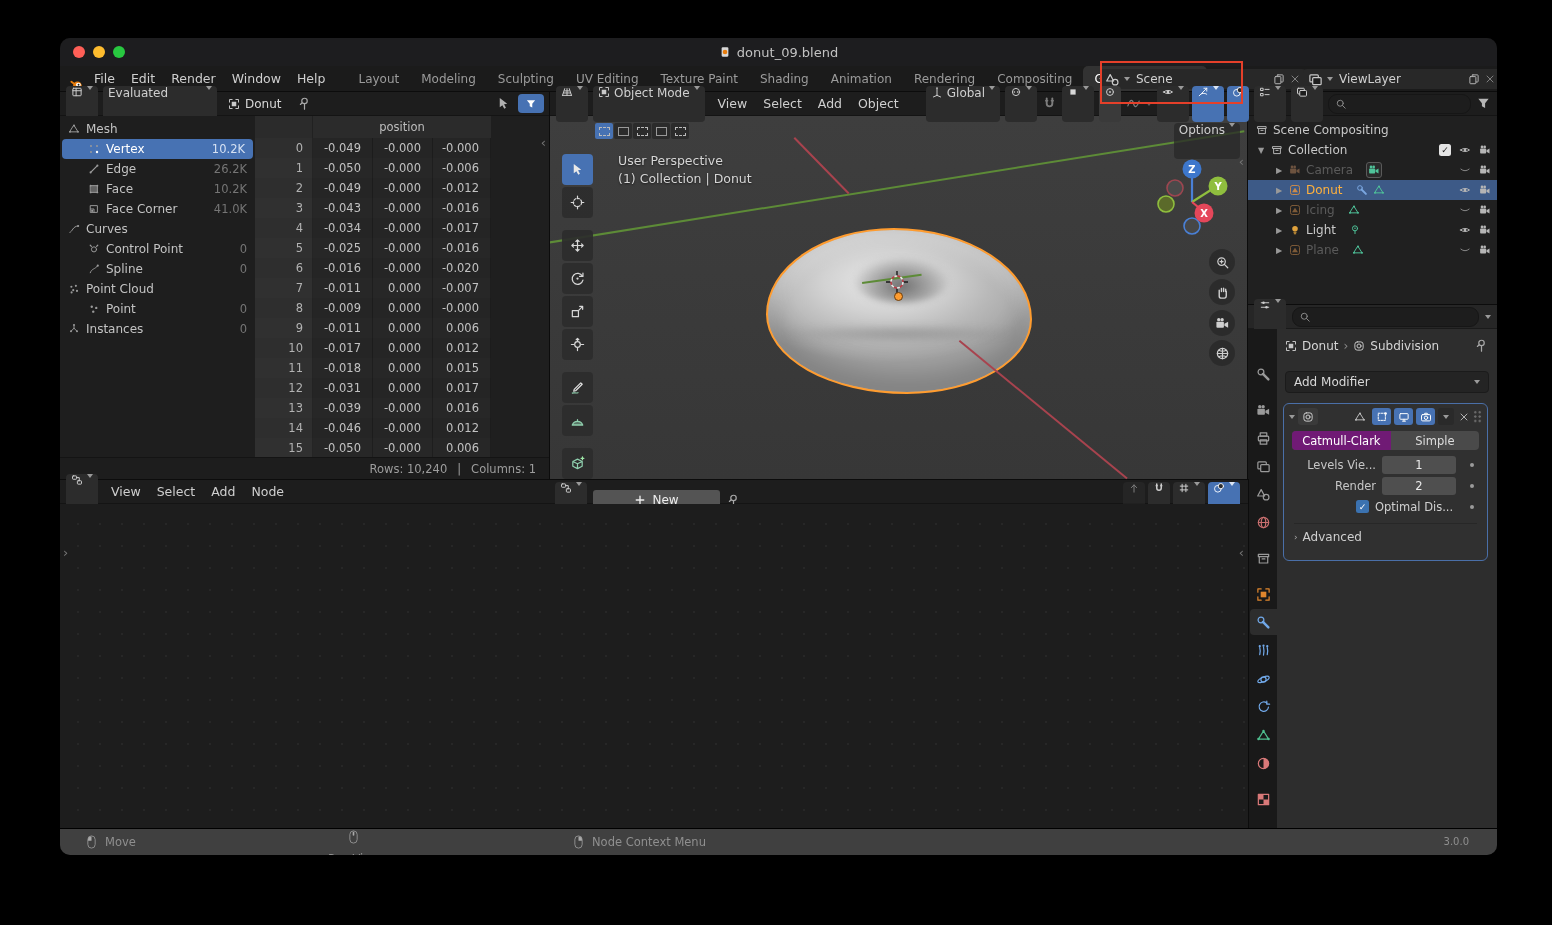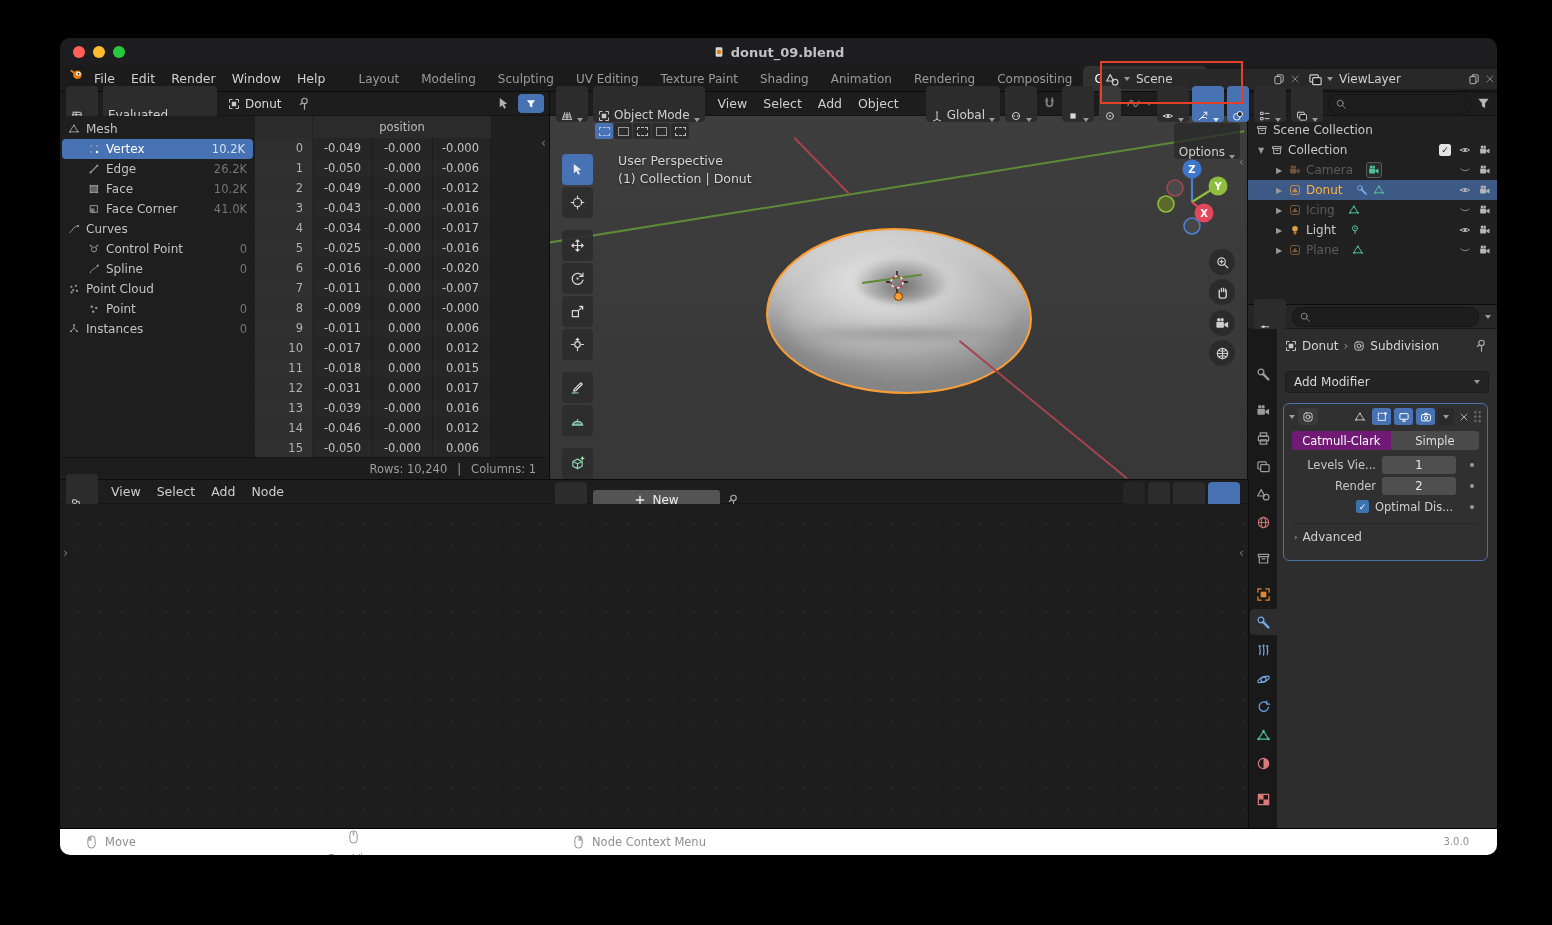--- a/index.html
+++ b/index.html
@@ -3,39 +3,39 @@
 <meta charset="utf-8">
 <style>
   html,body{margin:0;padding:0;background:#000;width:1552px;height:925px;overflow:hidden}
   .stage{position:relative;width:1552px;height:925px;background:#000;font-family:"DejaVu Sans",sans-serif;font-size:12px;color:#ccc;cursor:default;user-select:none}
   .window{position:absolute;left:60px;top:38px;width:1437px;height:817px;background:#111;border-radius:10px;overflow:hidden;box-shadow:0 25px 60px rgba(0,0,0,.7)}
   
   .titlebar{position:absolute;left:0;top:0;right:0;height:28px;background:#1d1d1f;display:flex;align-items:center;justify-content:center;border-bottom:1px solid #000}
   .traffic{position:absolute;left:13px;top:8px;display:flex;gap:8px}
   .tl{width:12px;height:12px;border-radius:50%}
   .tl.r{background:#ff5f57}.tl.y{background:#febc2e}.tl.g{background:#28c840}
-  .title{display:flex;gap:6px;align-items:center;color:#c2c2c2;font-size:13px;font-weight:bold}
+  .title{display:flex;gap:6px;align-items:center;color:#c2c2c2;font-size:13px;font-weight:normal}
   
-  .topbar{position:absolute;left:0;top:28px;right:0;height:26px;background:#1b1b1b;display:flex;align-items:flex-start;border-bottom:1px solid #0d0d0d}
+  .topbar{position:absolute;left:0;top:28px;right:0;height:26px;background:#1b1b1b;display:flex;align-items:flex-end;border-bottom:1px solid #0d0d0d}
   .blogo{margin-left:9px;width:20px;height:20px}
   .menu-item{padding:0 8px;color:#cfcfcf;font-size:12.5px;line-height:26px}
   #top-menus{display:flex;margin-left:2px}
   #ws-tabs{display:flex;margin-left:14px;height:26px}
   .ws-tab{padding:0 11px;line-height:26px;color:#9b9b9b;font-size:12px;white-space:nowrap;border-radius:5px 5px 0 0}
   .ws-tab.active{background:#323232;color:#fff}
   .scene-widget,.vl-widget{position:absolute;top:3px;height:20px;background:#282828;border-radius:4px;display:flex;align-items:center;padding:0 5px;gap:4px}
   .scene-widget{left:1040px;width:196px}
   .vl-widget{left:1243px;width:188px}
   .widget-label{flex:1;color:#d0d0d0;font-size:12px;padding-left:2px}
   
   .ico{display:inline-flex;width:15px;height:15px;flex:none}
   .ico svg{width:100%;height:100%}
   .ico-sm{width:12px;height:12px}.ico-mouse{width:13px;height:16px}
   .chev{width:0;height:0;border-left:3.5px solid transparent;border-right:3.5px solid transparent;border-top:4.5px solid #9a9a9a;flex:none}
-  .btn{display:flex;align-items:flex-end;gap:4px;background:#2c2c2c;border-radius:4px;height:36px;padding:0 5px;color:#cfcfcf;flex:none}
+  .btn{display:flex;align-items:flex-start;gap:4px;background:#2c2c2c;border-radius:4px;height:36px;padding:0 5px;color:#cfcfcf;flex:none}
   .btn.act{background:#4772b3;color:#eef3fb}
   .dim{opacity:.55}
   .edge-arrow{position:absolute;color:#767676;font-size:13px;line-height:10px}
   .editor{position:absolute;background:#1d1d1d;outline:1px solid #0c0c0c}
   .ed-header{position:absolute;left:0;top:0;right:0;height:24px;background:#1d1d1d;display:flex;align-items:center;gap:5px;padding:0 6px;border-bottom:1px solid #141414;box-sizing:border-box}
   
   .spreadsheet{left:0;top:54px;width:490px;height:388px}
   .sp-right{margin-left:auto;display:flex;gap:7px;align-items:center}
   .funnel-btn{background:#4772b3;width:26px;height:19px;border-radius:4px;display:flex;align-items:center;justify-content:center;color:#fff}
   .ds-list{position:absolute;left:0;top:24px;width:195px;bottom:22px;background:#1e1e1e;padding-top:3px;overflow:hidden}
@@ -134,21 +134,21 @@
   .opt-label{font-size:11.5px;color:#d0d0d0;white-space:nowrap}
   .adv{display:flex;align-items:center;gap:5px;margin:7px 10px 0;padding-top:6px;border-top:1px solid #272727;color:#cfcfcf;font-size:12px}
   .adv .tri{color:#aaa;font-size:9px}
   
   .nodeed{left:0;top:442px;width:1188px;height:348px}
   .ne-body{position:absolute;left:0;top:24px;right:0;bottom:0;background:#1d1d1d;background-image:radial-gradient(circle,#272727 1px,transparent 1.3px);background-size:22px 22px;background-position:7px 9px}
   .ne-center{position:absolute;left:495px;top:2px;display:flex;gap:6px;align-items:center}
   .new-btn{width:127px;height:20px;background:#545454;border-radius:3px;display:flex;align-items:center;justify-content:center;gap:6px;color:#eee;font-size:12px}
   .ne-right{position:absolute;right:8px;top:2px;display:flex;gap:3px;align-items:center}
   
-  .statusbar{position:absolute;left:0;top:790px;width:1437px;height:26px;background:#ffffff;border-top:1px solid #000}
+  .statusbar{position:absolute;left:0;top:790px;width:1437px;height:26px;background:#404040;border-top:1px solid #000}
   .hint{position:absolute;top:0;height:26px;display:flex;align-items:center;gap:7px;color:#8f8f8f;font-size:11.5px}
   .sb-version{position:absolute;right:28px;top:0;line-height:26px;color:#8f8f8f;font-size:10px}
   
   .annotation-box{position:absolute;border:2.5px solid #e5402a;z-index:99;pointer-events:none}
 </style>
 </head>
 <body>
 
 <div class="stage">
   <div class="window">
@@ -852,21 +852,21 @@
       </div>
       <div id="outliner-rows">
           <div class="o-row">
             <span class="ico ico-sm" style="color:#b8b8b8">
               <svg viewBox="0 0 16 16" fill="none" stroke="currentColor" stroke-width="1.3" stroke-linecap="round" stroke-linejoin="round">
                 <path d="M2.5,3.5 H13.5 V6 H2.5 Z"></path>
                 <path d="M3.5,6 V12.8 H12.5 V6"></path>
                 <path d="M6.5,8.5 H9.5"></path>
               </svg>
             </span>
-            <span class="o-label">Scene Collection</span>
+            <span class="o-label">Scene Compositing</span>
           </div>
           <div class="o-row">
             <span class="o-tri">▼</span>
             <span class="ico ico-sm" style="color:#b8b8b8">
               <svg viewBox="0 0 16 16" fill="none" stroke="currentColor" stroke-width="1.3" stroke-linecap="round" stroke-linejoin="round">
                 <path d="M2.5,3.5 H13.5 V6 H2.5 Z"></path>
                 <path d="M3.5,6 V12.8 H12.5 V6"></path>
                 <path d="M6.5,8.5 H9.5"></path>
               </svg>
             </span>

